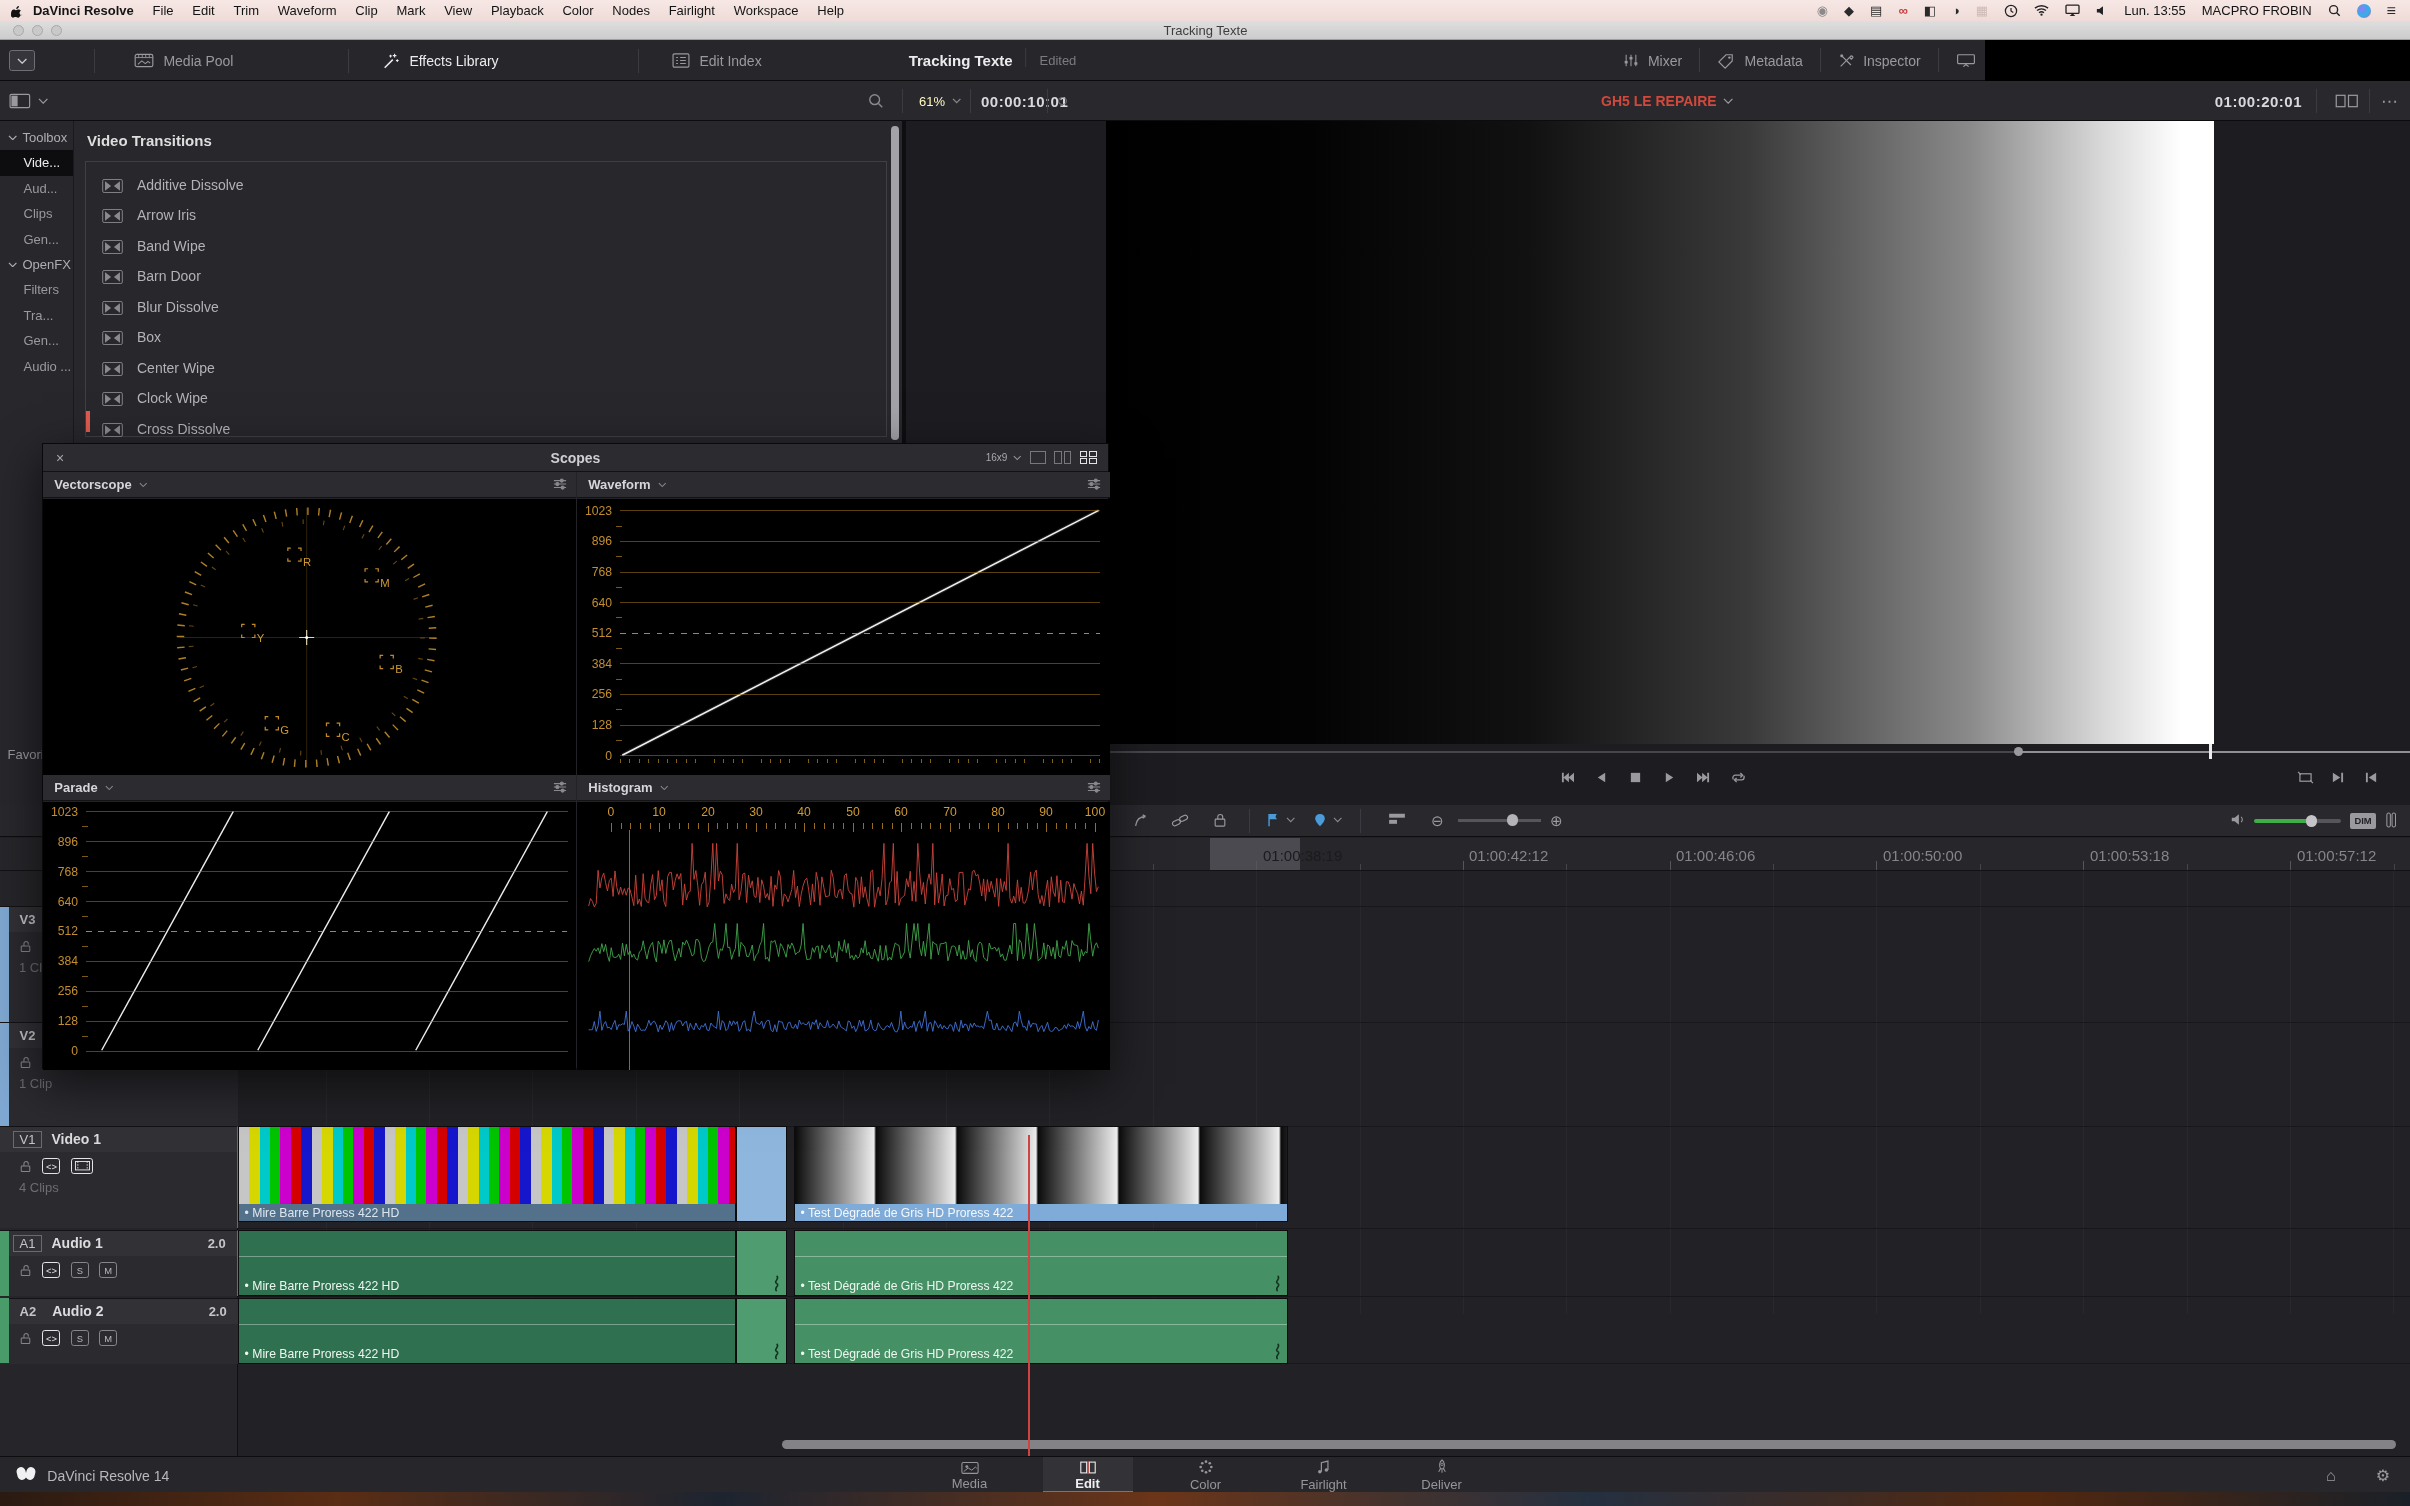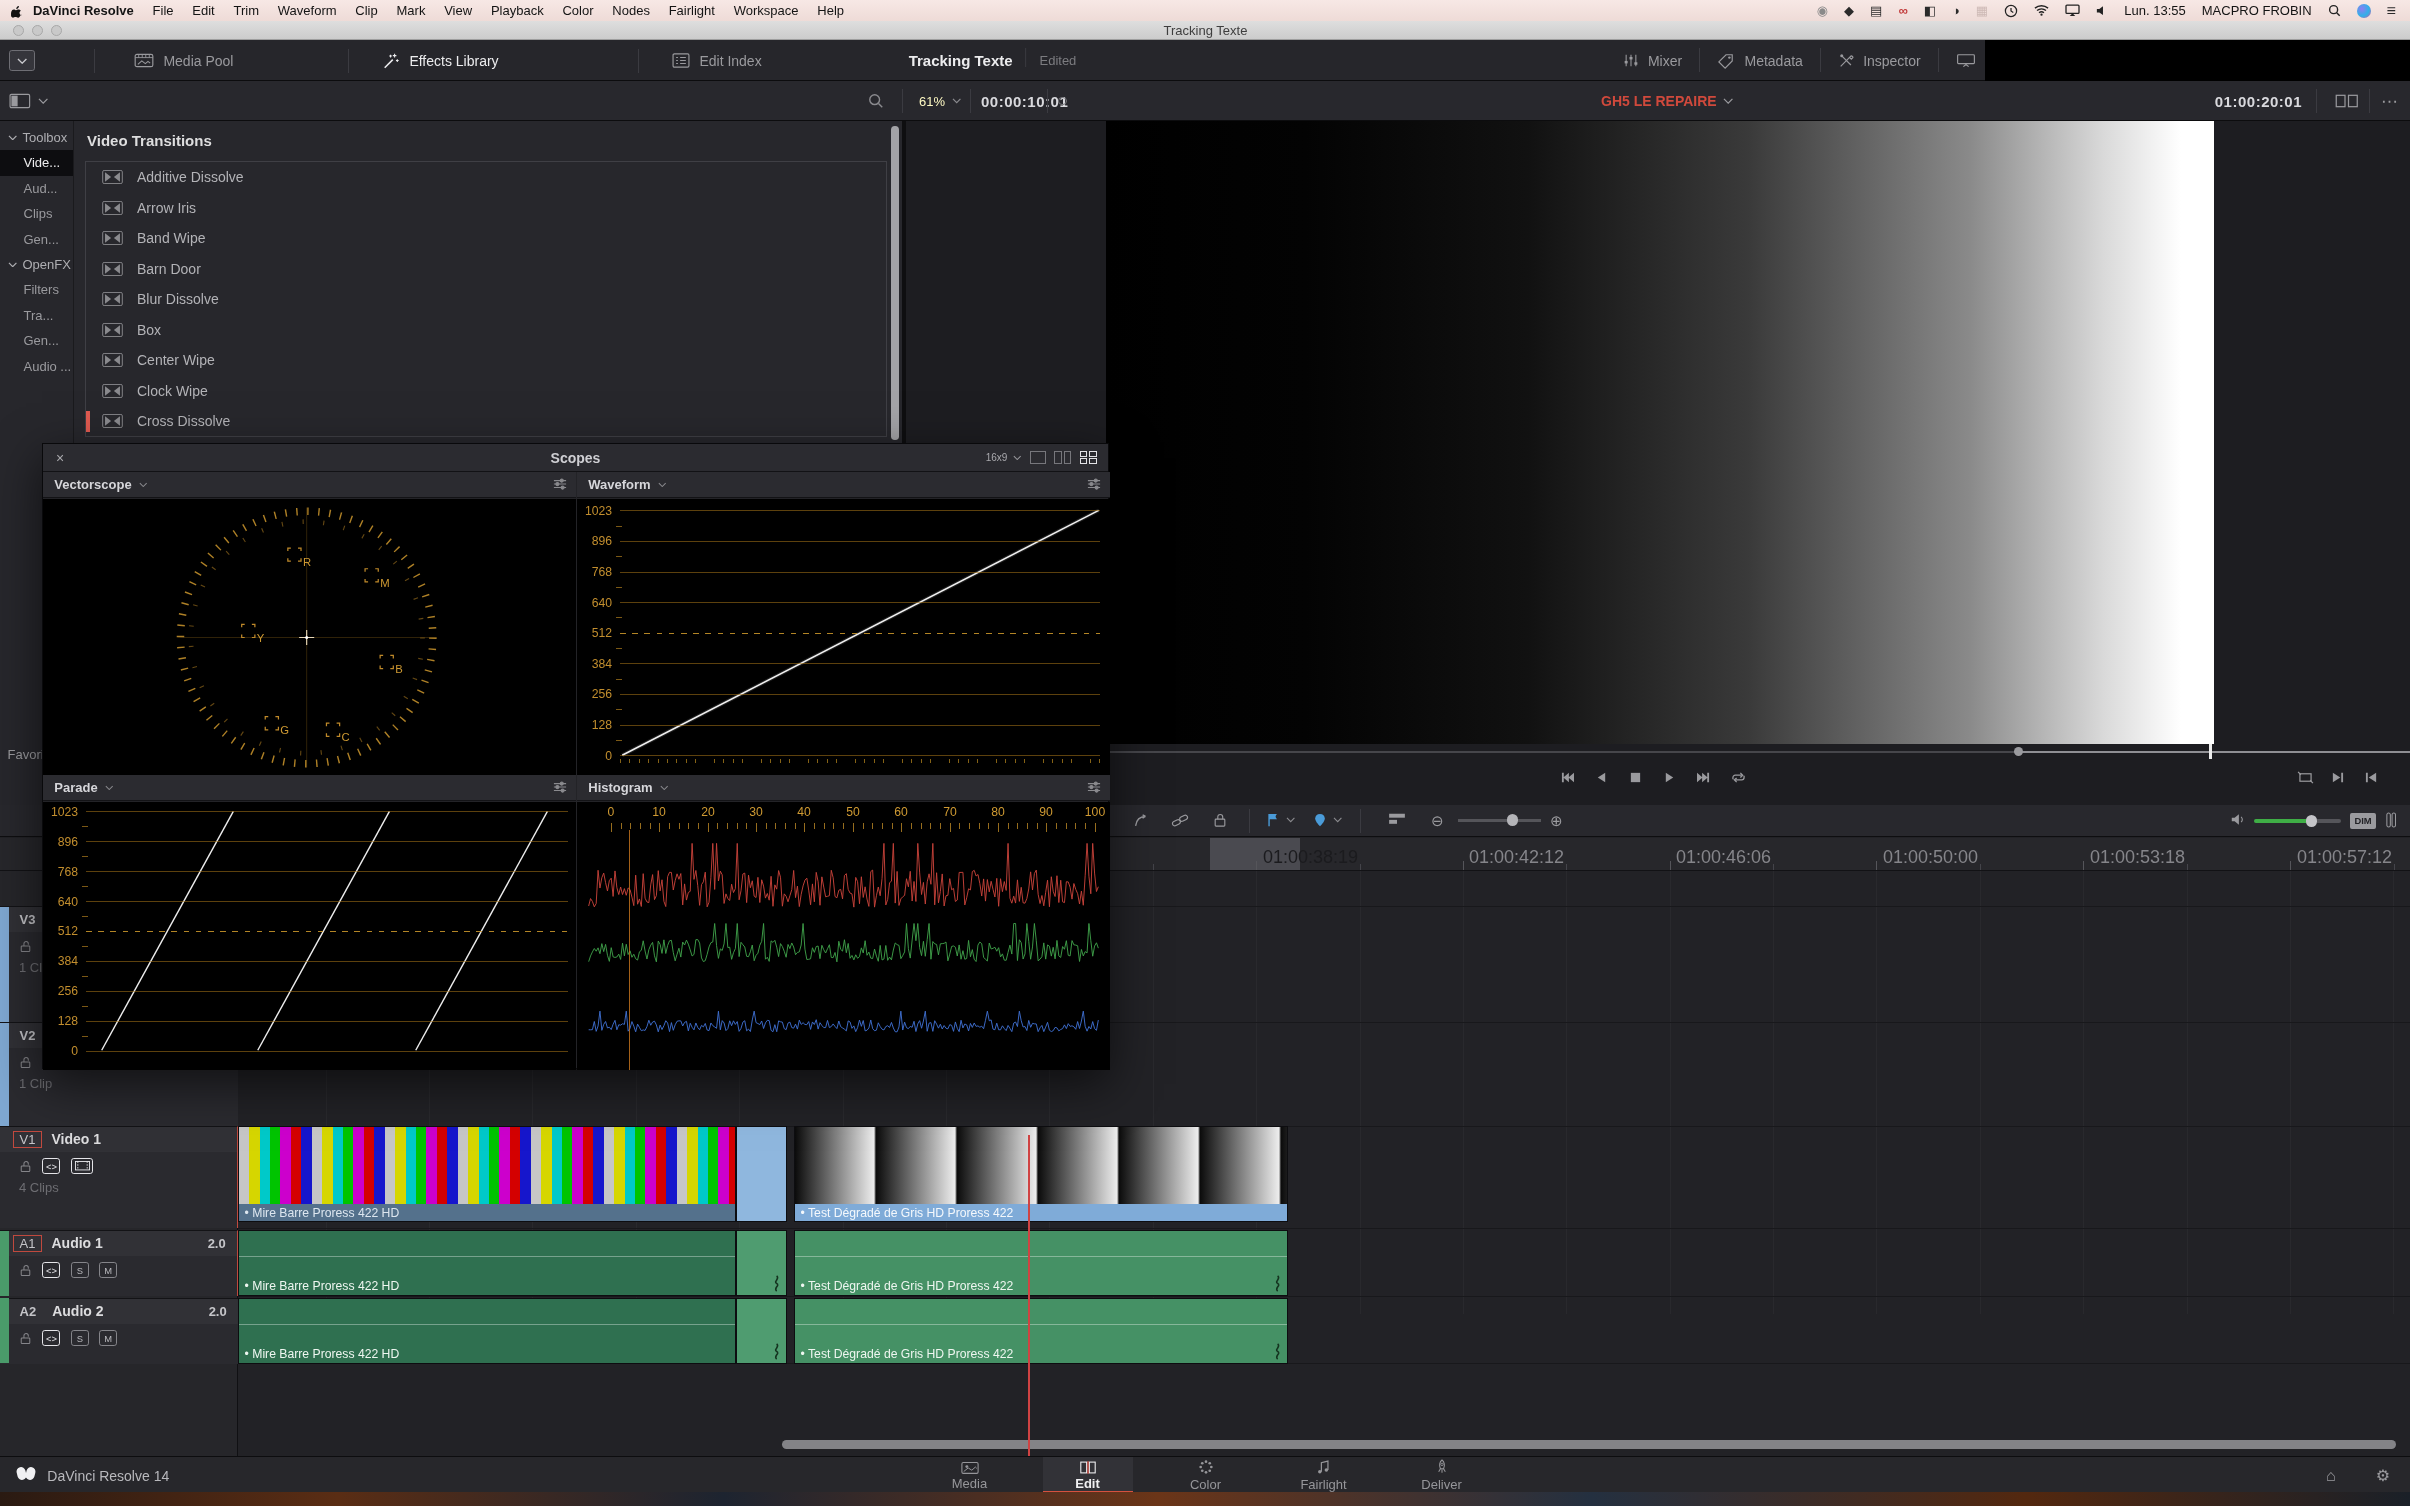--- a/index.html
+++ b/index.html
@@ -41,21 +41,21 @@
 
 #fx{position:absolute;left:0;top:121px;width:902px;height:685px;background:#27272c;overflow:hidden}
 #fx-side{position:absolute;left:0;top:0;width:73px;height:100%;padding-top:3.8px;font-size:13px;color:#9a9a9e}
 .fxs-row{height:25.4px;display:flex;align-items:center;gap:5.6px;padding-left:7.5px;white-space:nowrap;overflow:hidden}
 .fxs-row.item{padding-left:23.5px}
 .fxs-row.group{color:#aeaeb2}
 .fxs-row.sel{background:#0d0d10;color:#ececee}
 #fx-vsep{position:absolute;left:73px;top:0;width:0.9px;height:100%;background:#1a1a1d}
 #fx-title{position:absolute;left:87px;top:11.3px;font-size:15px;font-weight:bold;color:#dededf}
 #fx-list{position:absolute;left:85px;top:40px;width:802px;height:276px;border:0.9px solid #3f3f45}
-.fx-row{height:30.5px;display:flex;align-items:center;gap:14px;padding-left:16px;position:relative;font-size:14px;color:#b3b3b7}
+.fx-row{height:30.5px;display:flex;align-items:flex-end;gap:14px;padding-left:16px;position:relative;font-size:14px;color:#b3b3b7}
 .fx-row.def::before{content:"";position:absolute;left:0;top:4.7px;bottom:4.7px;width:3.8px;background:#e05a50}
 #fx-scroll{position:absolute;left:891px;top:4.7px;width:7.5px;height:314px;border-radius:3.8px;background:#a3a3a7}
 #fx-fav{position:absolute;left:7.5px;top:626px;font-size:13px;color:#9a9a9e}
 #fx-viewer-sep{position:absolute;left:902px;top:121px;width:3.8px;height:685px;background:#0e0e10}
 
 #viewer{position:absolute;left:906px;top:121px;width:1505px;height:685px;background:#1d1d21}
 #v-img{position:absolute;left:200px;top:0;width:1108px;height:623px;
  background:linear-gradient(to right,#000 0%,#030303 18%,#111 38%,#3a3a3a 58%,#8a8a8a 78%,#d9d9d9 90%,#fff 97%)}
 #v-jog{position:absolute;left:0;top:630px;width:1505px;height:1.9px;background:#46464b}
 #v-jog-b{position:absolute;left:1113px;top:630px;width:392px;height:1.9px;background:#8f8f94}
@@ -77,21 +77,21 @@
 .sc-tick{position:absolute;left:39px;width:5.6px;height:0.9px;background:rgba(190,136,32,.65)}
 .hist-lab{position:absolute;top:2.8px;width:28px;text-align:center;font-size:12.2px;color:#cf9a32}
 .hist-tick{position:absolute;top:21px;width:0.9px;background:rgba(200,146,40,.75)}
 .settings-ic{margin-left:auto;margin-right:9.4px}
 .layout-ic{border:0.9px solid #77777c;display:inline-block}
 
 #tl{position:absolute;left:0;top:805px;width:2411px;height:651px;background:#222226}
 #tl-toolbar{position:absolute;left:0;top:0;width:100%;height:32px;background:#28282d;border-bottom:0.9px solid #0e0e10}
 .tlt{position:absolute;top:6.6px;color:#9a9a9e}
 #tl-ruler{position:absolute;left:0;top:33px;width:100%;height:33px;background:#27272b;border-bottom:0.9px solid #121215}
-.rt-label{position:absolute;top:8.5px;font-size:18px;color:#85858a;white-space:nowrap}
+.rt-label{position:absolute;top:8.5px;font-size:15px;color:#85858a;white-space:nowrap}
 .rt-tick{position:absolute;bottom:0;width:0.9px;background:#55555a}
 #rt-hl{position:absolute;left:1210px;top:0;width:90px;height:100%;background:#4a4a50}
 #tl-tracks{position:absolute;left:0;top:66px;width:100%;height:585px;overflow:hidden}
 .gridline{position:absolute;top:0;height:443px;width:0.9px;background:rgba(255,255,255,.035)}
 .rowline{position:absolute;left:238px;right:0;height:0.9px;background:#18181b}
 #tl-heads{position:absolute;left:0;top:0;width:238px;height:100%;background:#26262a;border-right:0.9px solid #101013}
 .trk{position:absolute;left:0;width:238px;background:#2a2a2f;border-top:0.9px solid #131316}
 .trk .nrow{height:24.5px;background:#313136;display:flex;align-items:center}
 .tid{margin-left:13px;font-size:13px;color:#c4c4c8;padding:0 5.6px;border:0.9px solid transparent;font-weight:bold}
 .tid.sel{border-color:#c0493e;font-weight:normal}

